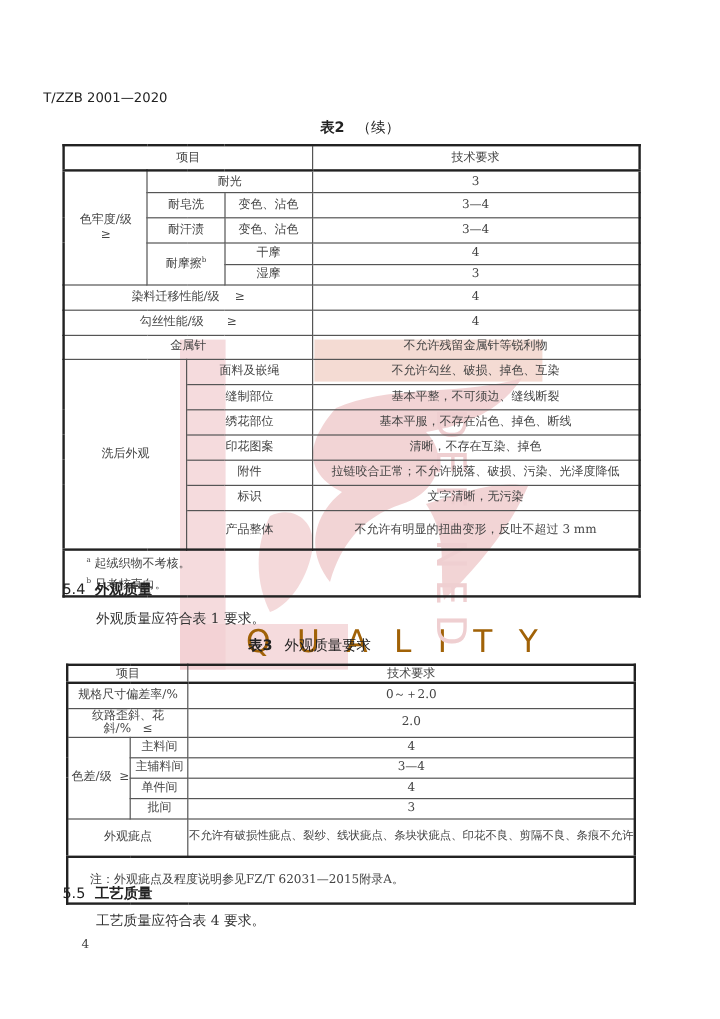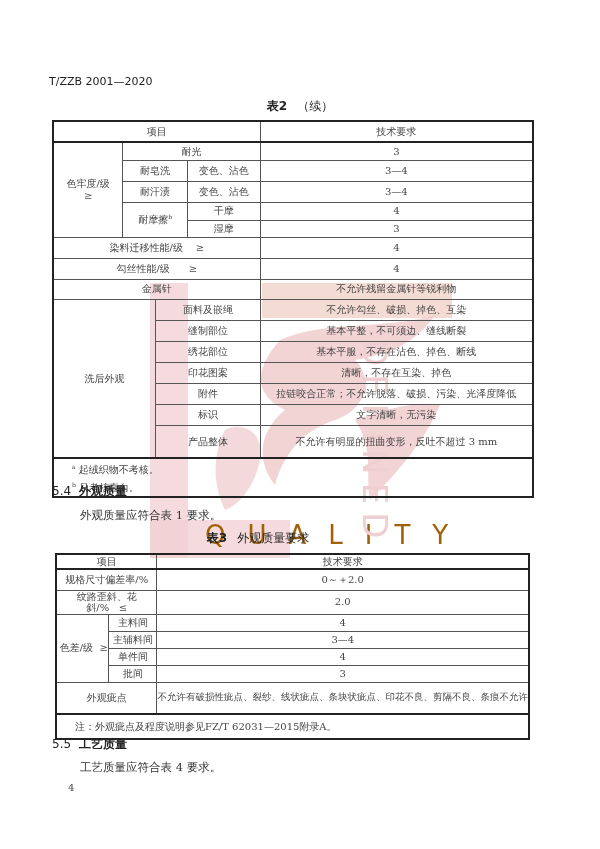--- a/index.html
+++ b/index.html
@@ -20,21 +20,21 @@
       font-size: 26px; letter-spacing: 22px; color: #a16207; font-weight: normal;
     }
     .wm-defined {
       left: 395px; top: 340px; font-family: "DejaVu Sans", sans-serif;
       font-size: 34px; letter-spacing: 8px; color: #efcfd1;
       transform: rotate(90deg); transform-origin: left top;
       width: 240px;
     }
 
     .content { position: absolute; z-index: 1; }
-    .doc-id { left: 49px; top: 75px; font-family: "DejaVu Sans", sans-serif; font-size: 11px; color: #222; }
+    .doc-id { left: 36px; top: 75px; font-family: "DejaVu Sans", sans-serif; font-size: 11px; color: #222; }
     .caption { font-family: "DejaVu Sans", sans-serif; font-size: 12px; color: #222; font-weight: bold; text-align: center; }
     .caption .sub { font-weight: normal; margin-left: 10px; }
     .sec-heading { font-family: "DejaVu Sans", sans-serif; font-size: 12px; font-weight: bold; color: #222; }
     .sec-heading .num { font-weight: normal; margin-right: 8px; }
     .para { font-size: 11.5px; color: #333; }
     .page-num { font-size: 10px; color: #444; }
 
     table.std {
       position: absolute; z-index: 1; border-collapse: collapse;
       border: 2px solid #222; font-size: 10px; color: #444; padding-left: 24px;
@@ -198,21 +198,21 @@
     <td>4</td>
   </tr>
   <tr style="height:17px">
     <td>批间</td>
     <td>3</td>
   </tr>
   <tr style="height:32px">
     <td colspan="2">外观疵点</td>
     <td style="white-space:nowrap; overflow:hidden; font-size:9.5px;">不允许有破损性疵点、裂纱、线状疵点、条块状疵点、印花不良、剪隔不良、条痕不允许</td>
   </tr>
-  <tr style="height:25px">
+  <tr style="height:39px">
     <td colspan="3" style="text-align:left; padding-left:18px; border-top:2px solid #222;">注：外观疵点及程度说明参见FZ/T 62031—2015附录A。</td>
   </tr>
 </tbody>
   </table>
 
 <div class="content sec-heading" style="left:52px; top:736px;">
   <span class="num">5.5</span><span>工艺质量</span>
 </div>
 <div class="content para" style="left:80px; top:760px;">工艺质量应符合表 4 要求。</div>
 

